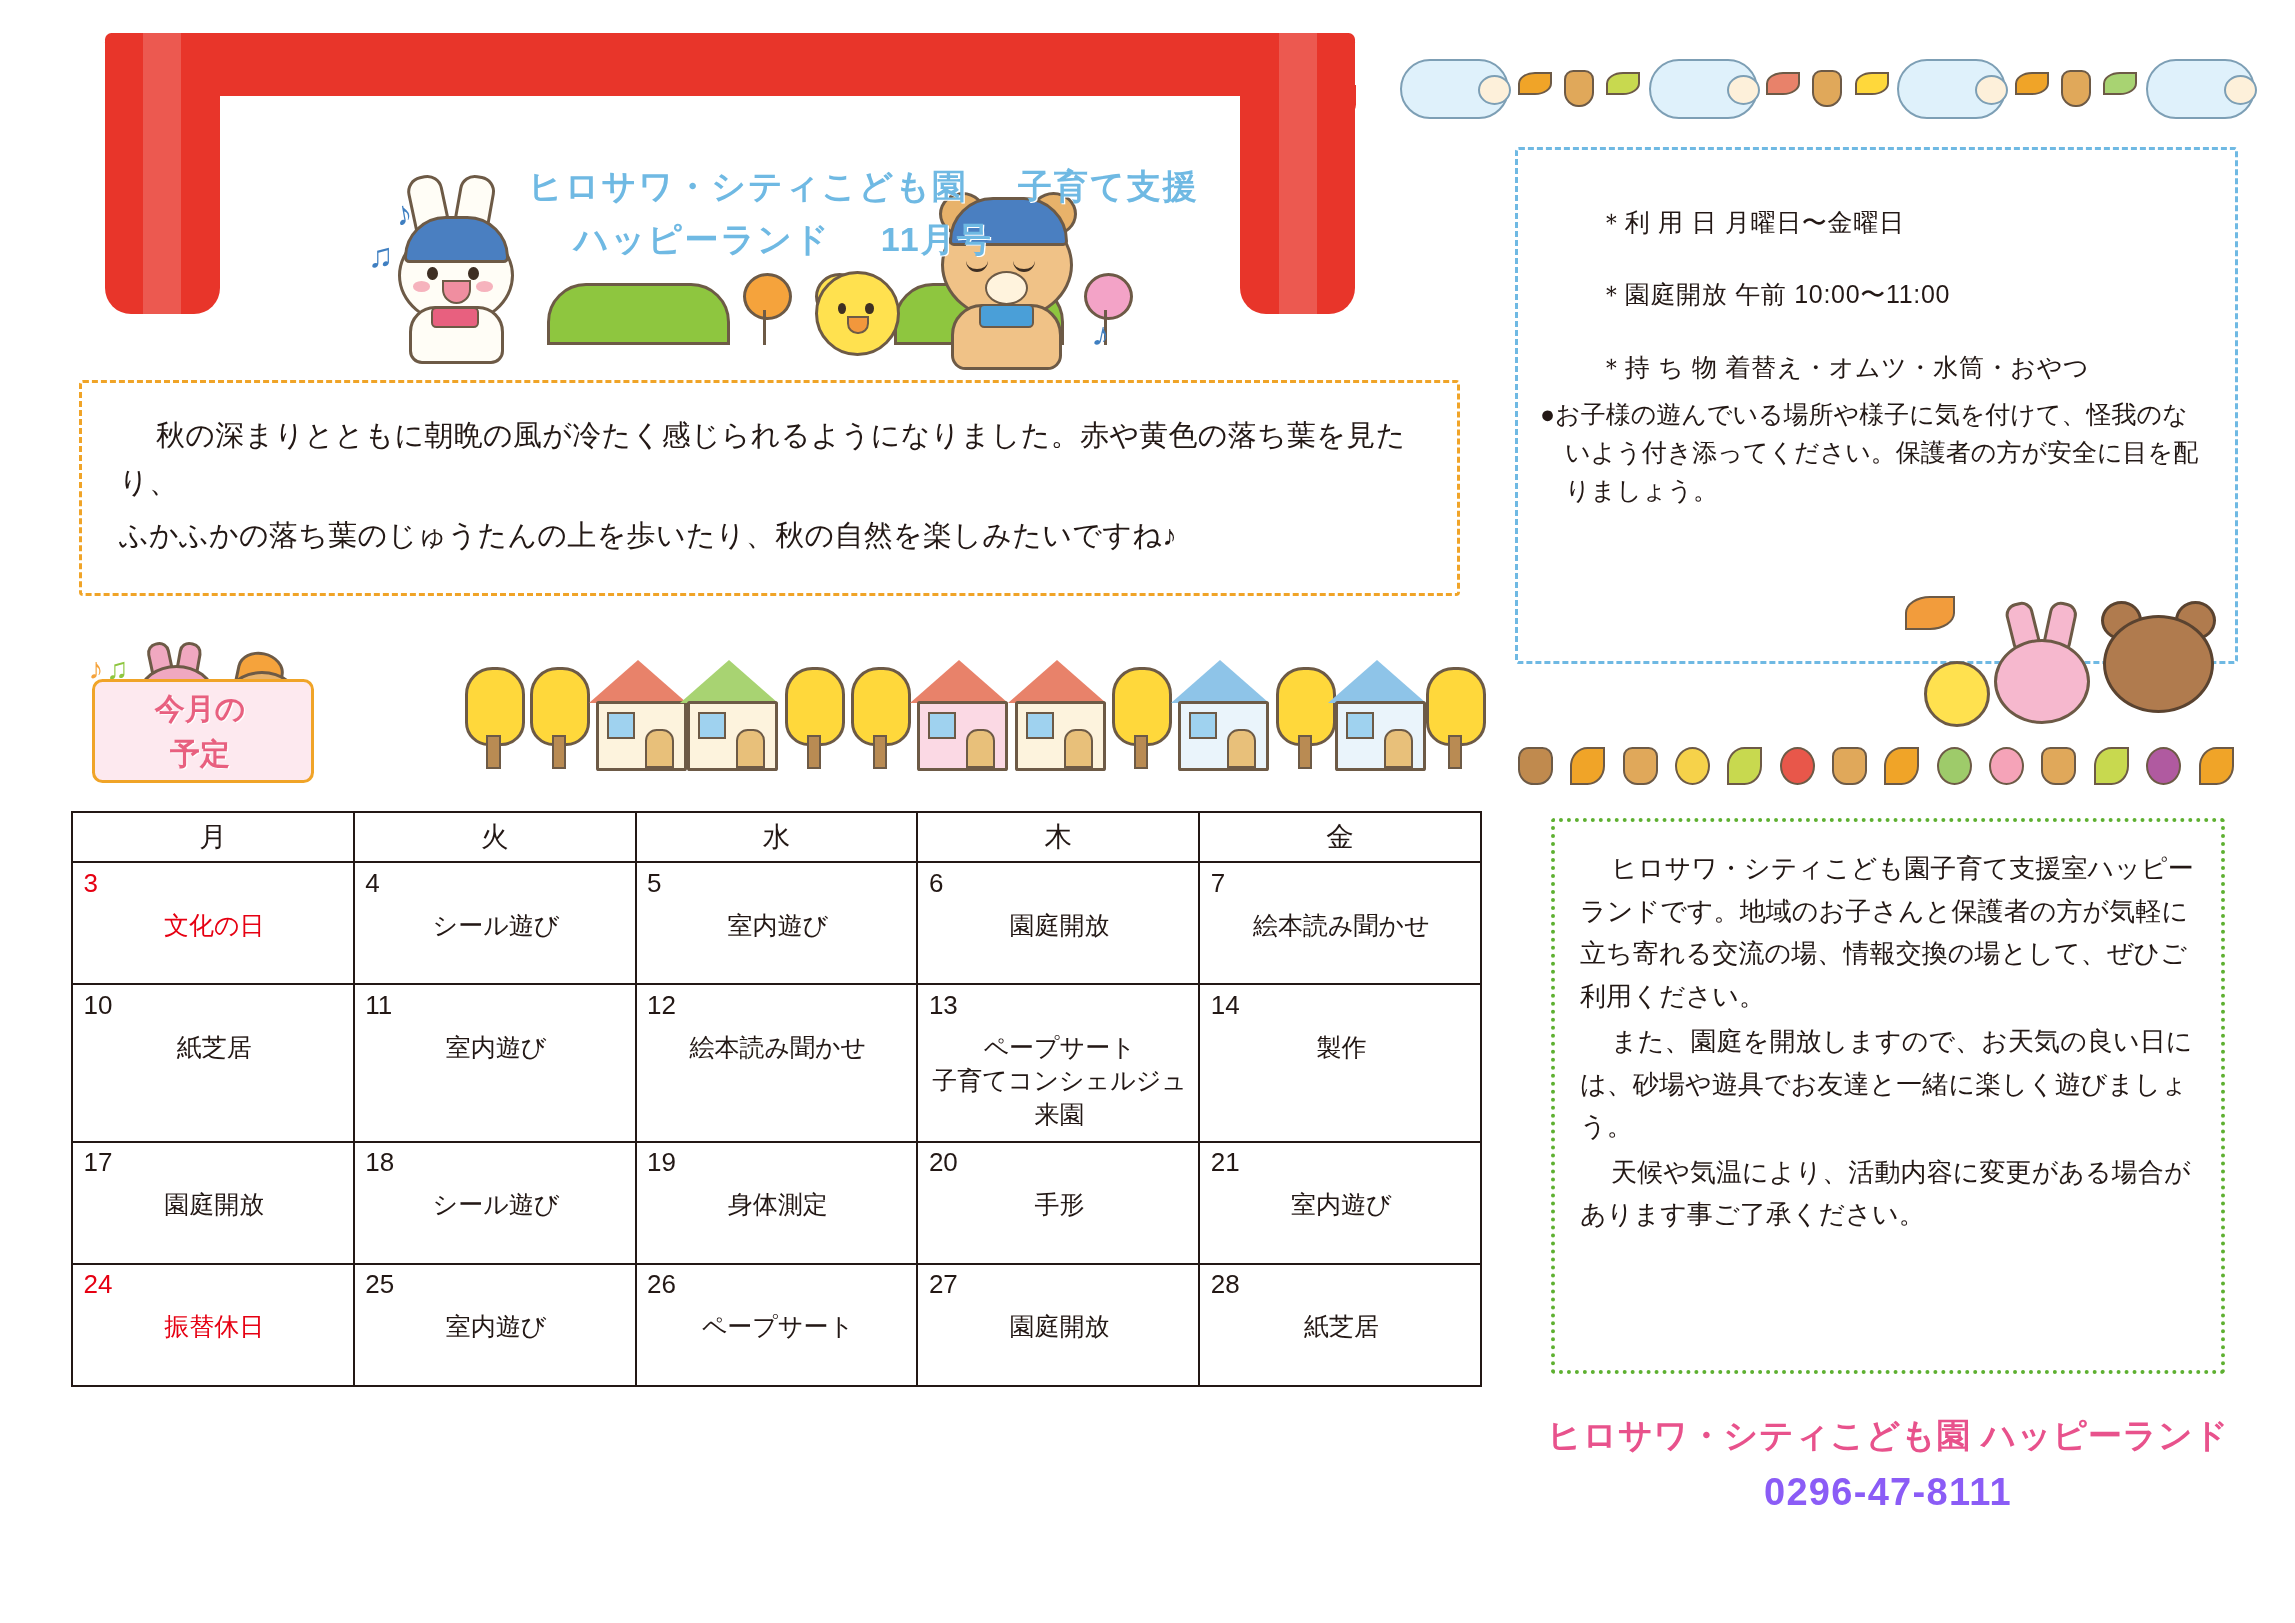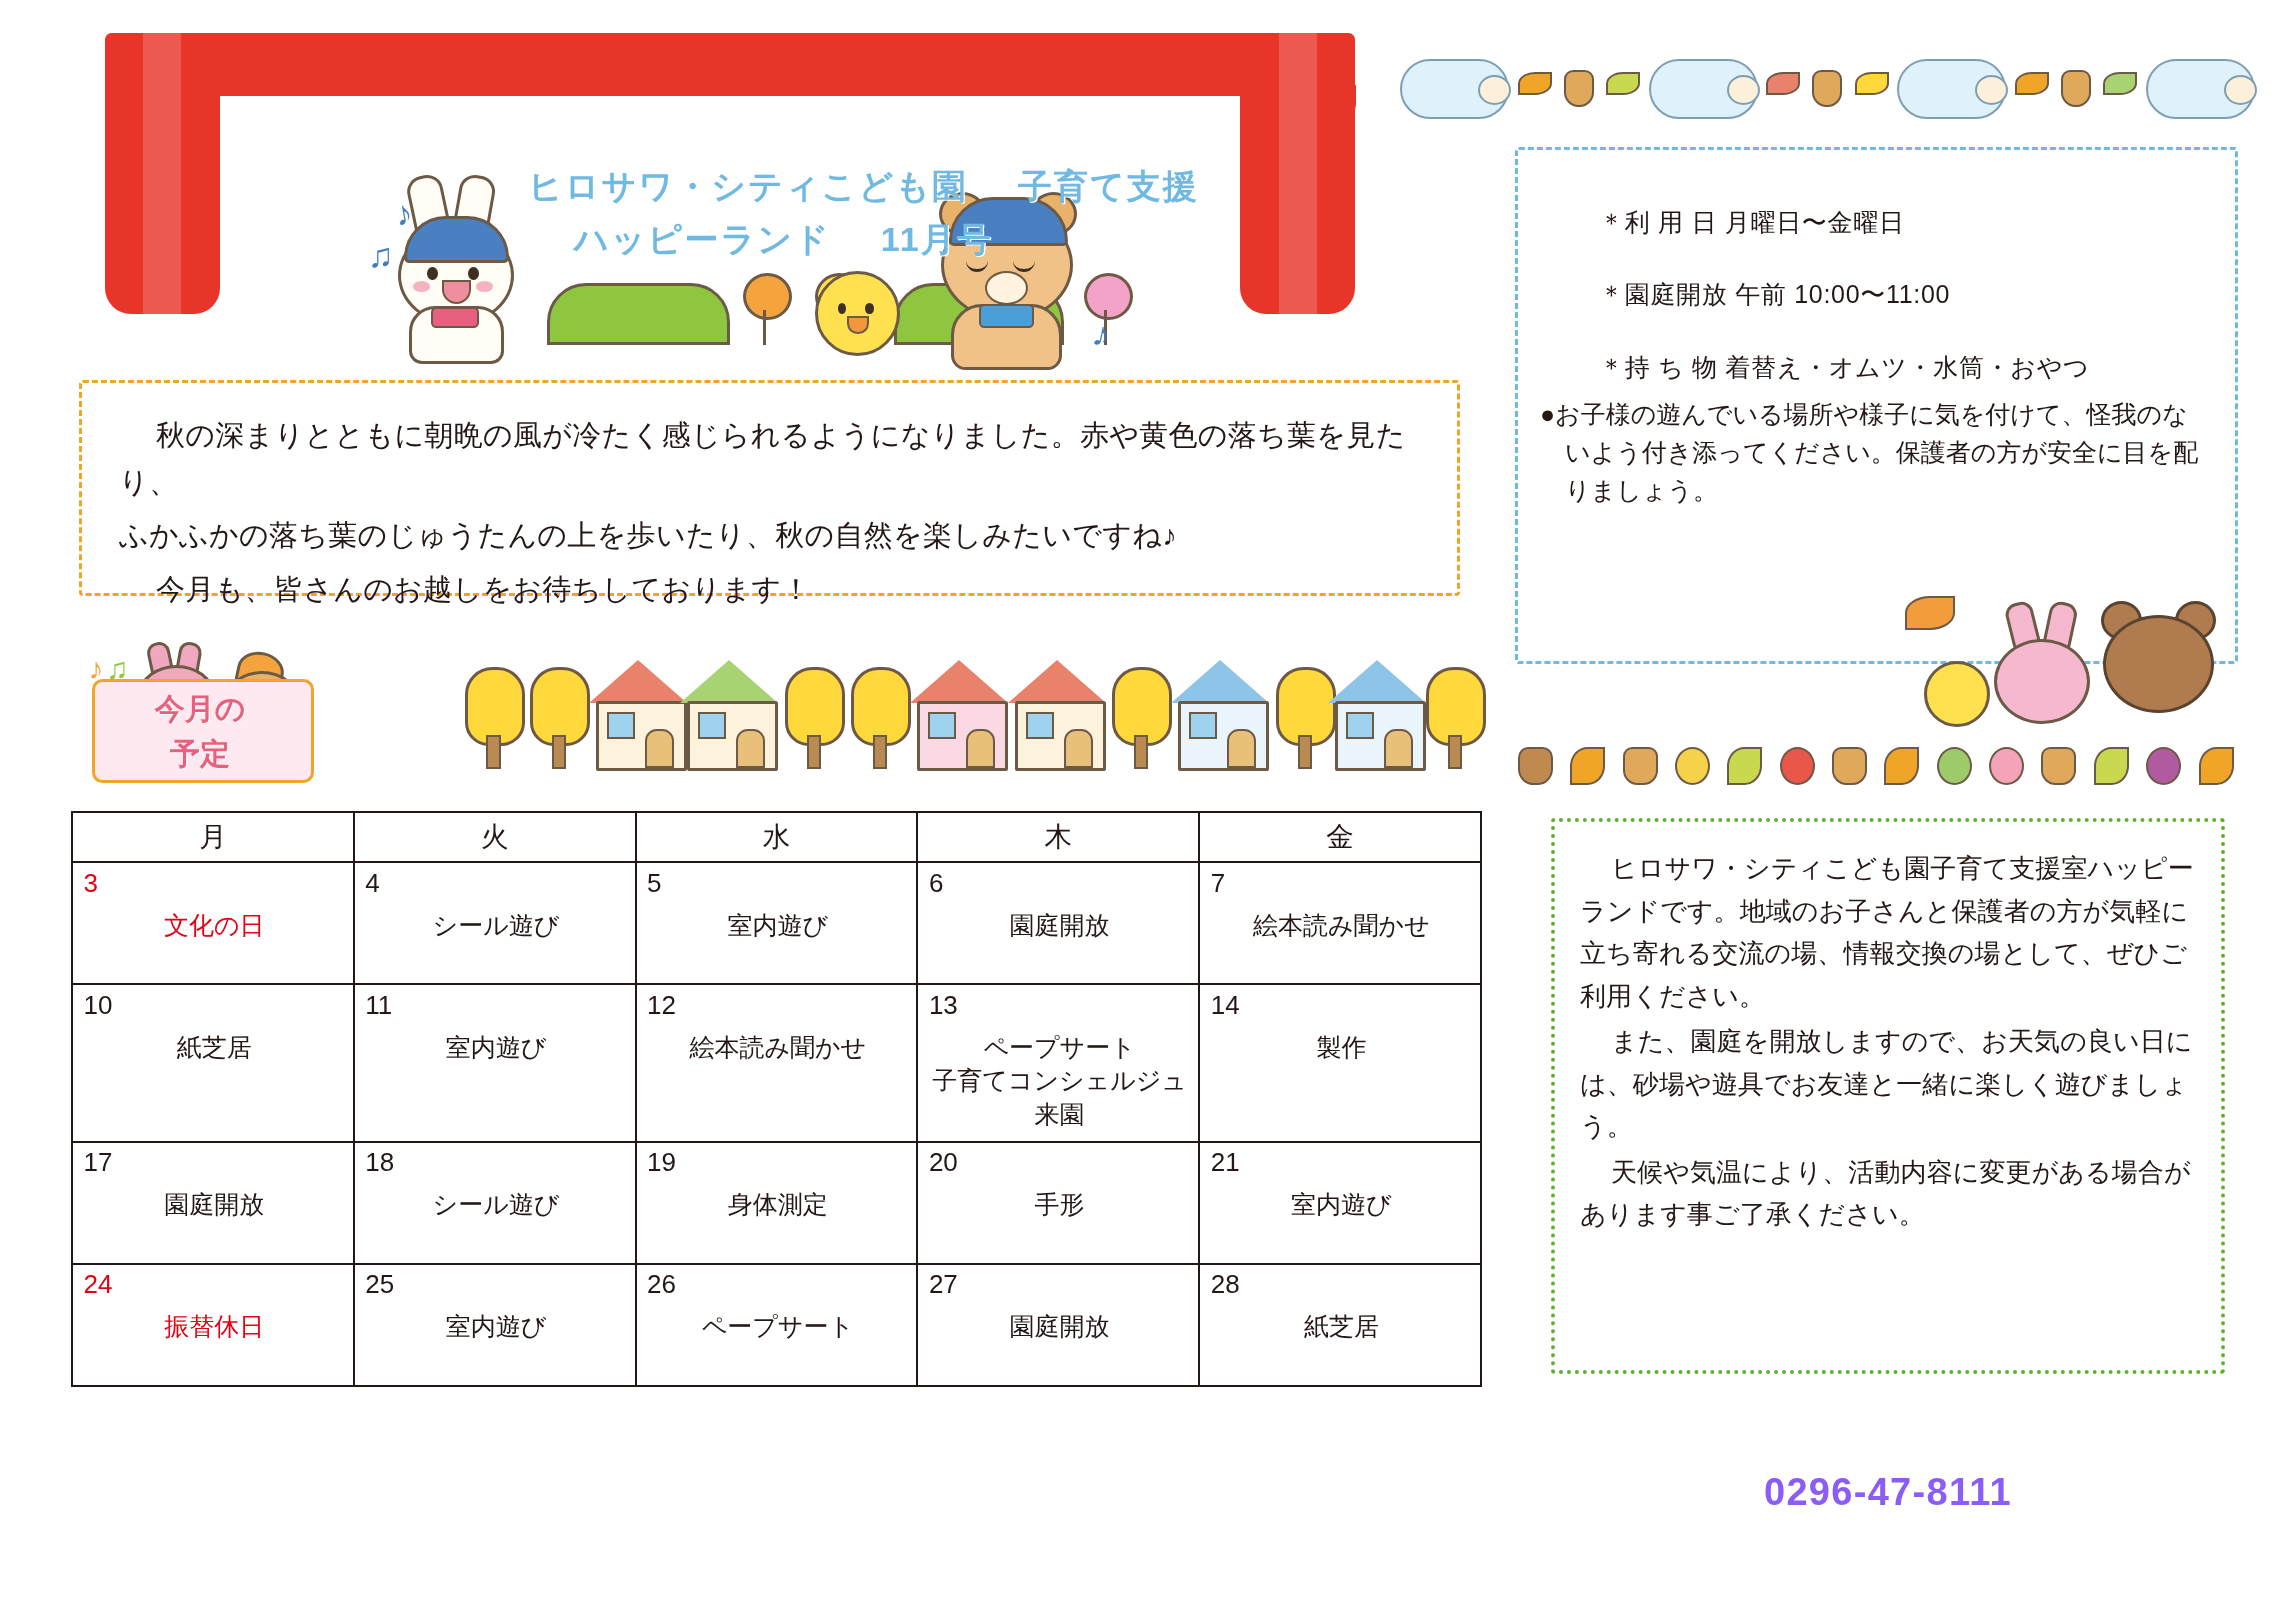--- a/index.html
+++ b/index.html
@@ -781,21 +781,20 @@
         <span class="l2">
           <span>ハッピーランド</span><span class="sp"></span><span>11月号</span>
         </span>
       </div>
     </div>
   </div>
 
   <div class="greeting">
     <p class="indent">秋の深まりとともに朝晩の風が冷たく感じられるようになりました。赤や黄色の落ち葉を見たり、</p>
     <p>ふかふかの落ち葉のじゅうたんの上を歩いたり、秋の自然を楽しみたいですね♪</p>
-    <p class="indent">今月も、皆さんのお越しをお待ちしております！</p>
   </div>
 
   <div class="month-tag">
     <div class="tag-notes">♪<span>♫</span></div>
     <div class="tag-bunny">
       <div class="e l"></div>
         <div class="e r"></div>
         <div class="h"></div>
     </div>
     <div class="tag-bear">
@@ -1082,16 +1081,17 @@
     <div class="item" style="left:628px; background:#b05aa0; border:2.6px solid #6d5a46; border-radius:50%;"></div>
     <div class="item" style="left:681px; background:#f0a428; border:2.6px solid #6d5a46; border-radius:50% 0 50% 0;"></div>
   </div>
 
   <div class="greenbox">
     <p class="indent">ヒロサワ・シティこども園子育て支援室ハッピーランドです。地域のお子さんと保護者の方が気軽に立ち寄れる交流の場、情報交換の場として、ぜひご利用ください。</p>
     <p class="indent">また、園庭を開放しますので、お天気の良い日には、砂場や遊具でお友達と一緒に楽しく遊びましょう。</p>
     <p class="indent">天候や気温により、活動内容に変更がある場合があります事ご了承ください。</p>
   </div>
 
+  <div class="footer-name">ヒロサワ・シティこども園  ハッピーランド</div>
   <div class="footer-tel">0296-47-8111</div>
 
 </div>
 
 
 </body></html>

